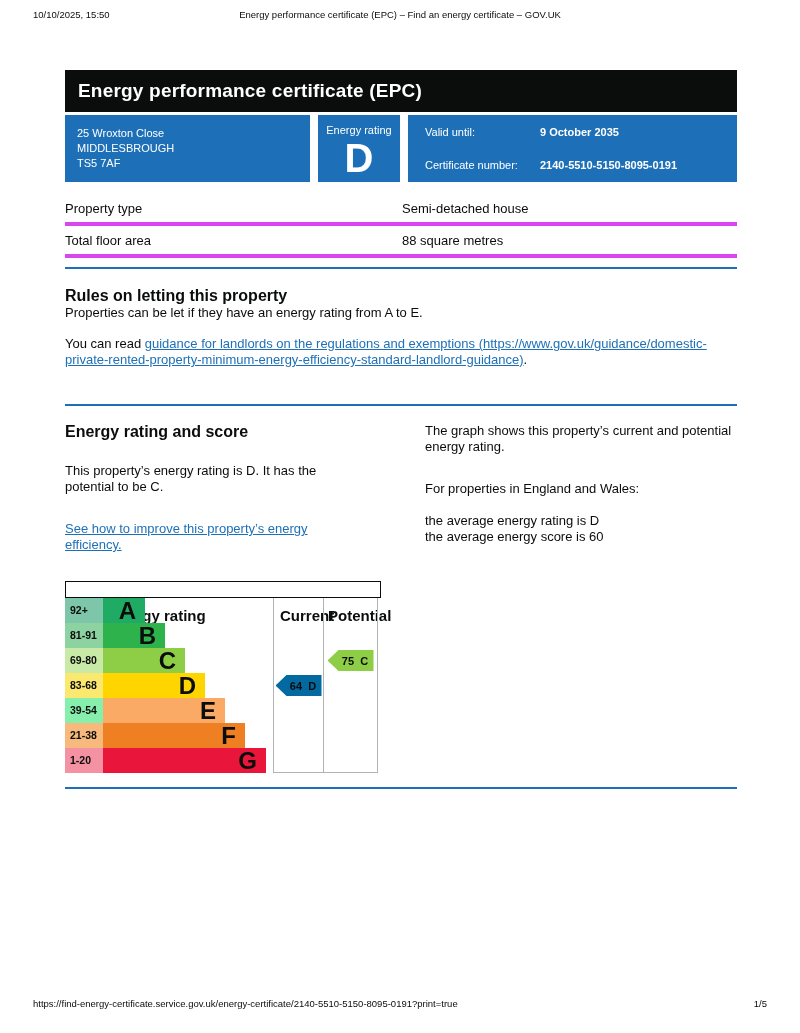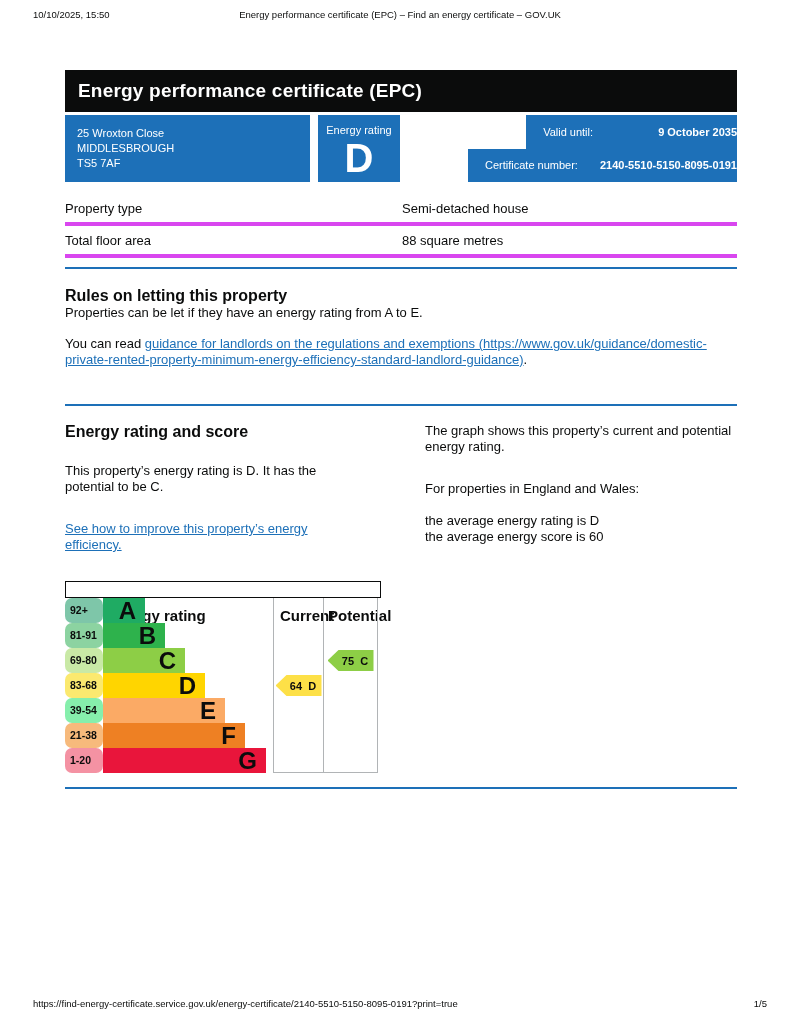--- a/index.html
+++ b/index.html
@@ -21,21 +21,21 @@
 
   .banner { height:42px; background:#0b0c0c; color:#fff; display:flex; align-items:center; padding-left:13px;text-align:center; }
   .banner h1 { font-size:19px; font-weight:bold; letter-spacing:.2px; }
 
   .summary { margin-top:3px; display:flex; gap:8px; height:67px; }
   .box { background:#1d70b8; color:#fff; }
   .address-box { width:245px; padding:11px 12px; font-size:11px; line-height:15px; }
   .rating-box { width:82px; display:flex; flex-direction:column; align-items:center; padding-top:9px; }
   .rating-box .lbl { font-size:11px; }
   .rating-box .big { font-size:40px; font-weight:bold; line-height:44px; }
-  .summary-right { flex:1; display:flex; flex-direction:column; gap:0;align-items:flex-end; }
+  .summary-right { flex:1; display:flex; flex-direction:column; gap:0; }
   .info-box { flex:1; display:flex; align-items:center; font-size:11px; }
   .info-box .lbl { width:115px; margin-left:17px; }
   .info-box .val { font-weight:bold; }
 
   .prop-table { margin-top:12px; }
   .prop-row { display:flex; align-items:baseline; padding:7px 0 6px; border-bottom:4px solid #d946ef; font-size:13px; }
   .prop-row .lbl { width:337px; }
 
   .section-break { border:none; border-top:2px solid #1d70b8; }
   .hr1 { margin-top:9px; }
@@ -61,21 +61,21 @@
 
   
   .epc-chart { margin-top:28px; width:316px; font-size:13px; }
   .epc-header { display:flex; border:1px solid #0b0c0c; height:17px; }
   .epc-header > div { font-weight:bold; font-size:15px; line-height:15px; padding-left:5px; border-right:1px solid #0b0c0c;margin-top:26px; }
   .epc-header .h-score { width:38px; padding-left:4px; }
   .epc-header .h-rating { width:170px; }
   .epc-header .h-current { width:50px; padding-left:6px; }
   .epc-header .h-potential { width:55px; border-right:none; padding-left:4px; }
   .epc-row { display:flex; height:25px; }
-  .cell-score { width:38px; font-weight:bold; font-size:10.5px; line-height:25px; padding-left:5px;border-radius:7px; }
+  .cell-score { width:38px; font-weight:bold; font-size:10.5px; line-height:25px; padding-left:5px; }
   .cell-band { width:170px; }
   .cell-band .band { height:25px; color:#0b0c0c; font-weight:bold; font-size:24px; line-height:25px; text-align:right; padding-right:9px; }
   .cell-current { width:50px; border-left:1px solid #b1b4b6; display:flex; align-items:center; justify-content:center; }
   .cell-potential { width:55px; border-left:1px solid #b1b4b6; border-right:1px solid #b1b4b6; display:flex; align-items:center; justify-content:center; }
   .epc-row:last-child .cell-current, .epc-row:last-child .cell-potential { border-bottom:1px solid #b1b4b6; }
   .arrow { width:46px; height:21px; clip-path:polygon(11px 0, 100% 0, 100% 100%, 11px 100%, 0 50%);
            display:flex; align-items:center; justify-content:center; padding-left:9px;
            font-size:11px; font-weight:bold; color:#0b0c0c; white-space:nowrap; }
 </style>
 </head>
@@ -174,21 +174,21 @@
               <div class="cell-potential">
                 <div class="arrow" style="background: rgb(141, 206, 70);">75&nbsp;&nbsp;C</div>
               </div>
             </div>
             <div class="epc-row">
               <div class="cell-score" style="background: rgb(251, 233, 111);">83-68</div>
               <div class="cell-band">
                 <div class="band" style="background: rgb(255, 213, 0); width: 102px;">D</div>
               </div>
               <div class="cell-current">
-                <div class="arrow" style="background: #fde047;">64&nbsp;&nbsp;D</div>
+                <div class="arrow" style="background: #0369a1;">64&nbsp;&nbsp;D</div>
               </div>
               <div class="cell-potential"></div>
             </div>
             <div class="epc-row">
               <div class="cell-score" style="background: #86efac;">39-54</div>
               <div class="cell-band">
                 <div class="band" style="background: rgb(251, 170, 101); width: 122px;">E</div>
               </div>
               <div class="cell-current"></div>
               <div class="cell-potential"></div>

